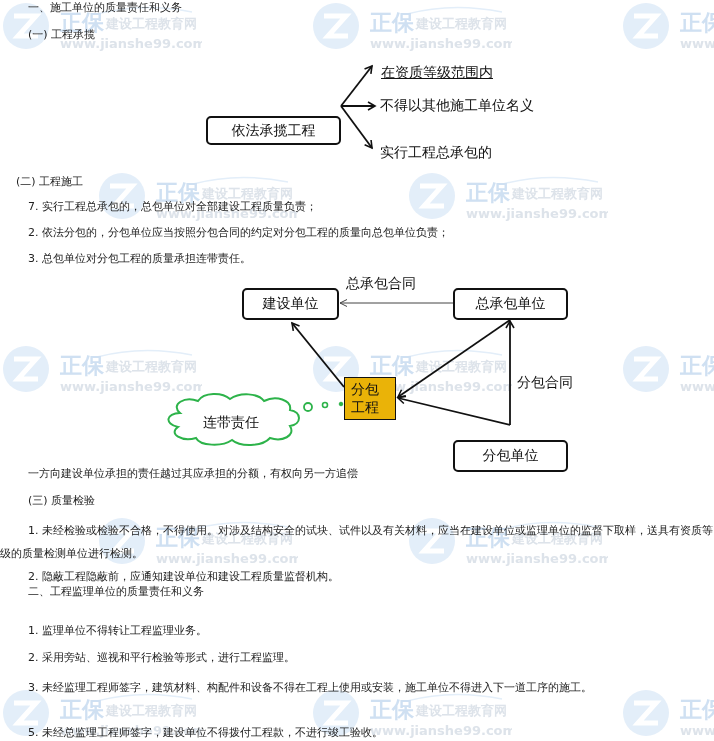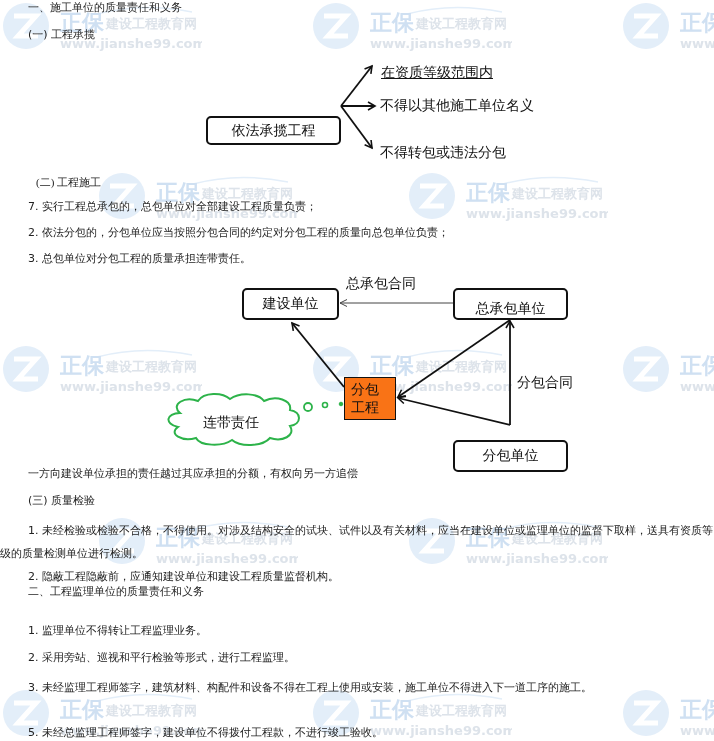--- a/index.html
+++ b/index.html
@@ -16,21 +16,21 @@
   }
   .line.wrap { white-space: normal; }
   .diagram { position: absolute; left: 0; top: 0; }
   .node {
     position: absolute; border: 2px solid #111; border-radius: 5px; background: #fff;
     font-size: 14px; display: flex; align-items: center; justify-content: center;
     box-sizing: border-box; color: #111;
   }
   .lbl { position: absolute; font-size: 14px; color: #111; white-space: nowrap; }
   .sq {
-    position: absolute; border: 1px solid #111; background: #f97316; box-sizing: border-box;
+    position: absolute; border: 1px solid #111; background: #eab308; box-sizing: border-box;
     font-size: 14px; line-height: 18px; padding: 2px 0 0 6px; color: #111;
   }
 </style>
 </head>
 <body>
 
 <div class="wm" style="left:2px;top:0px;" id="wm1">
     <svg width="200" height="56">
       <circle cx="24" cy="26" r="23" fill="#e3eef9"></circle>
       <path d="M12,16 L34,16 L16,36 L36,36" fill="none" stroke="#ffffff" stroke-width="5"></path>
@@ -199,32 +199,32 @@
   <circle cx="308" cy="407" r="4" fill="#fff" stroke="#2db34a" stroke-width="1.8"></circle>
   <circle cx="325" cy="405" r="2.5" fill="#fff" stroke="#2db34a" stroke-width="1.6"></circle>
   <circle cx="341" cy="404" r="1.8" fill="#2db34a" stroke="#2db34a" stroke-width="1"></circle>
 </svg>
 
 <div class="node" style="left:206px;top:92px;width:135px;height:29px;margin-top:24px;">
   <span>依法承揽工程</span>
 </div>
 <div class="lbl" style="left:381px;top:64px;text-decoration:underline;">在资质等级范围内</div>
 <div class="lbl" style="left:380px;top:97px;">不得以其他施工单位名义</div>
-<div class="lbl" style="left:380px;top:144px;">不得转包或违法分包</div>
-
-<div class="line" style="left:36px;top:174px;font-family:Liberation Serif, serif;">(二) 工程施工</div>
+<div class="lbl" style="left:380px;top:144px;">实行工程总承包的</div>
+
+<div class="line" style="left:16px;top:174px;">(二) 工程施工</div>
 <div class="line" style="left:28px;top:199px;">7. 实行工程总承包的，总包单位对全部建设工程质量负责；</div>
 <div class="line" style="left:28px;top:225px;">2. 依法分包的，分包单位应当按照分包合同的约定对分包工程的质量向总包单位负责；</div>
 <div class="line" style="left:28px;top:251px;">3. 总包单位对分包工程的质量承担连带责任。</div>
 
 <div class="lbl" style="left:346px;top:275px;">总承包合同</div>
 <div class="node" style="left:242px;top:288px;width:97px;height:32px;">
   <span>建设单位</span>
 </div>
-<div class="node" style="left:453px;top:288px;width:115px;height:32px;align-items:flex-end;">
+<div class="node" style="left:453px;top:288px;width:115px;height:32px;">
   <span>总承包单位</span>
 </div>
 <div class="sq" style="left:344px;top:377px;width:52px;height:43px;">
   <div>分包</div>
   <div>工程</div>
 </div>
 <div class="lbl" style="left:517px;top:374px;">分包合同</div>
 <div class="node" style="left:453px;top:440px;width:115px;height:32px;">
   <span>分包单位</span>
 </div>

